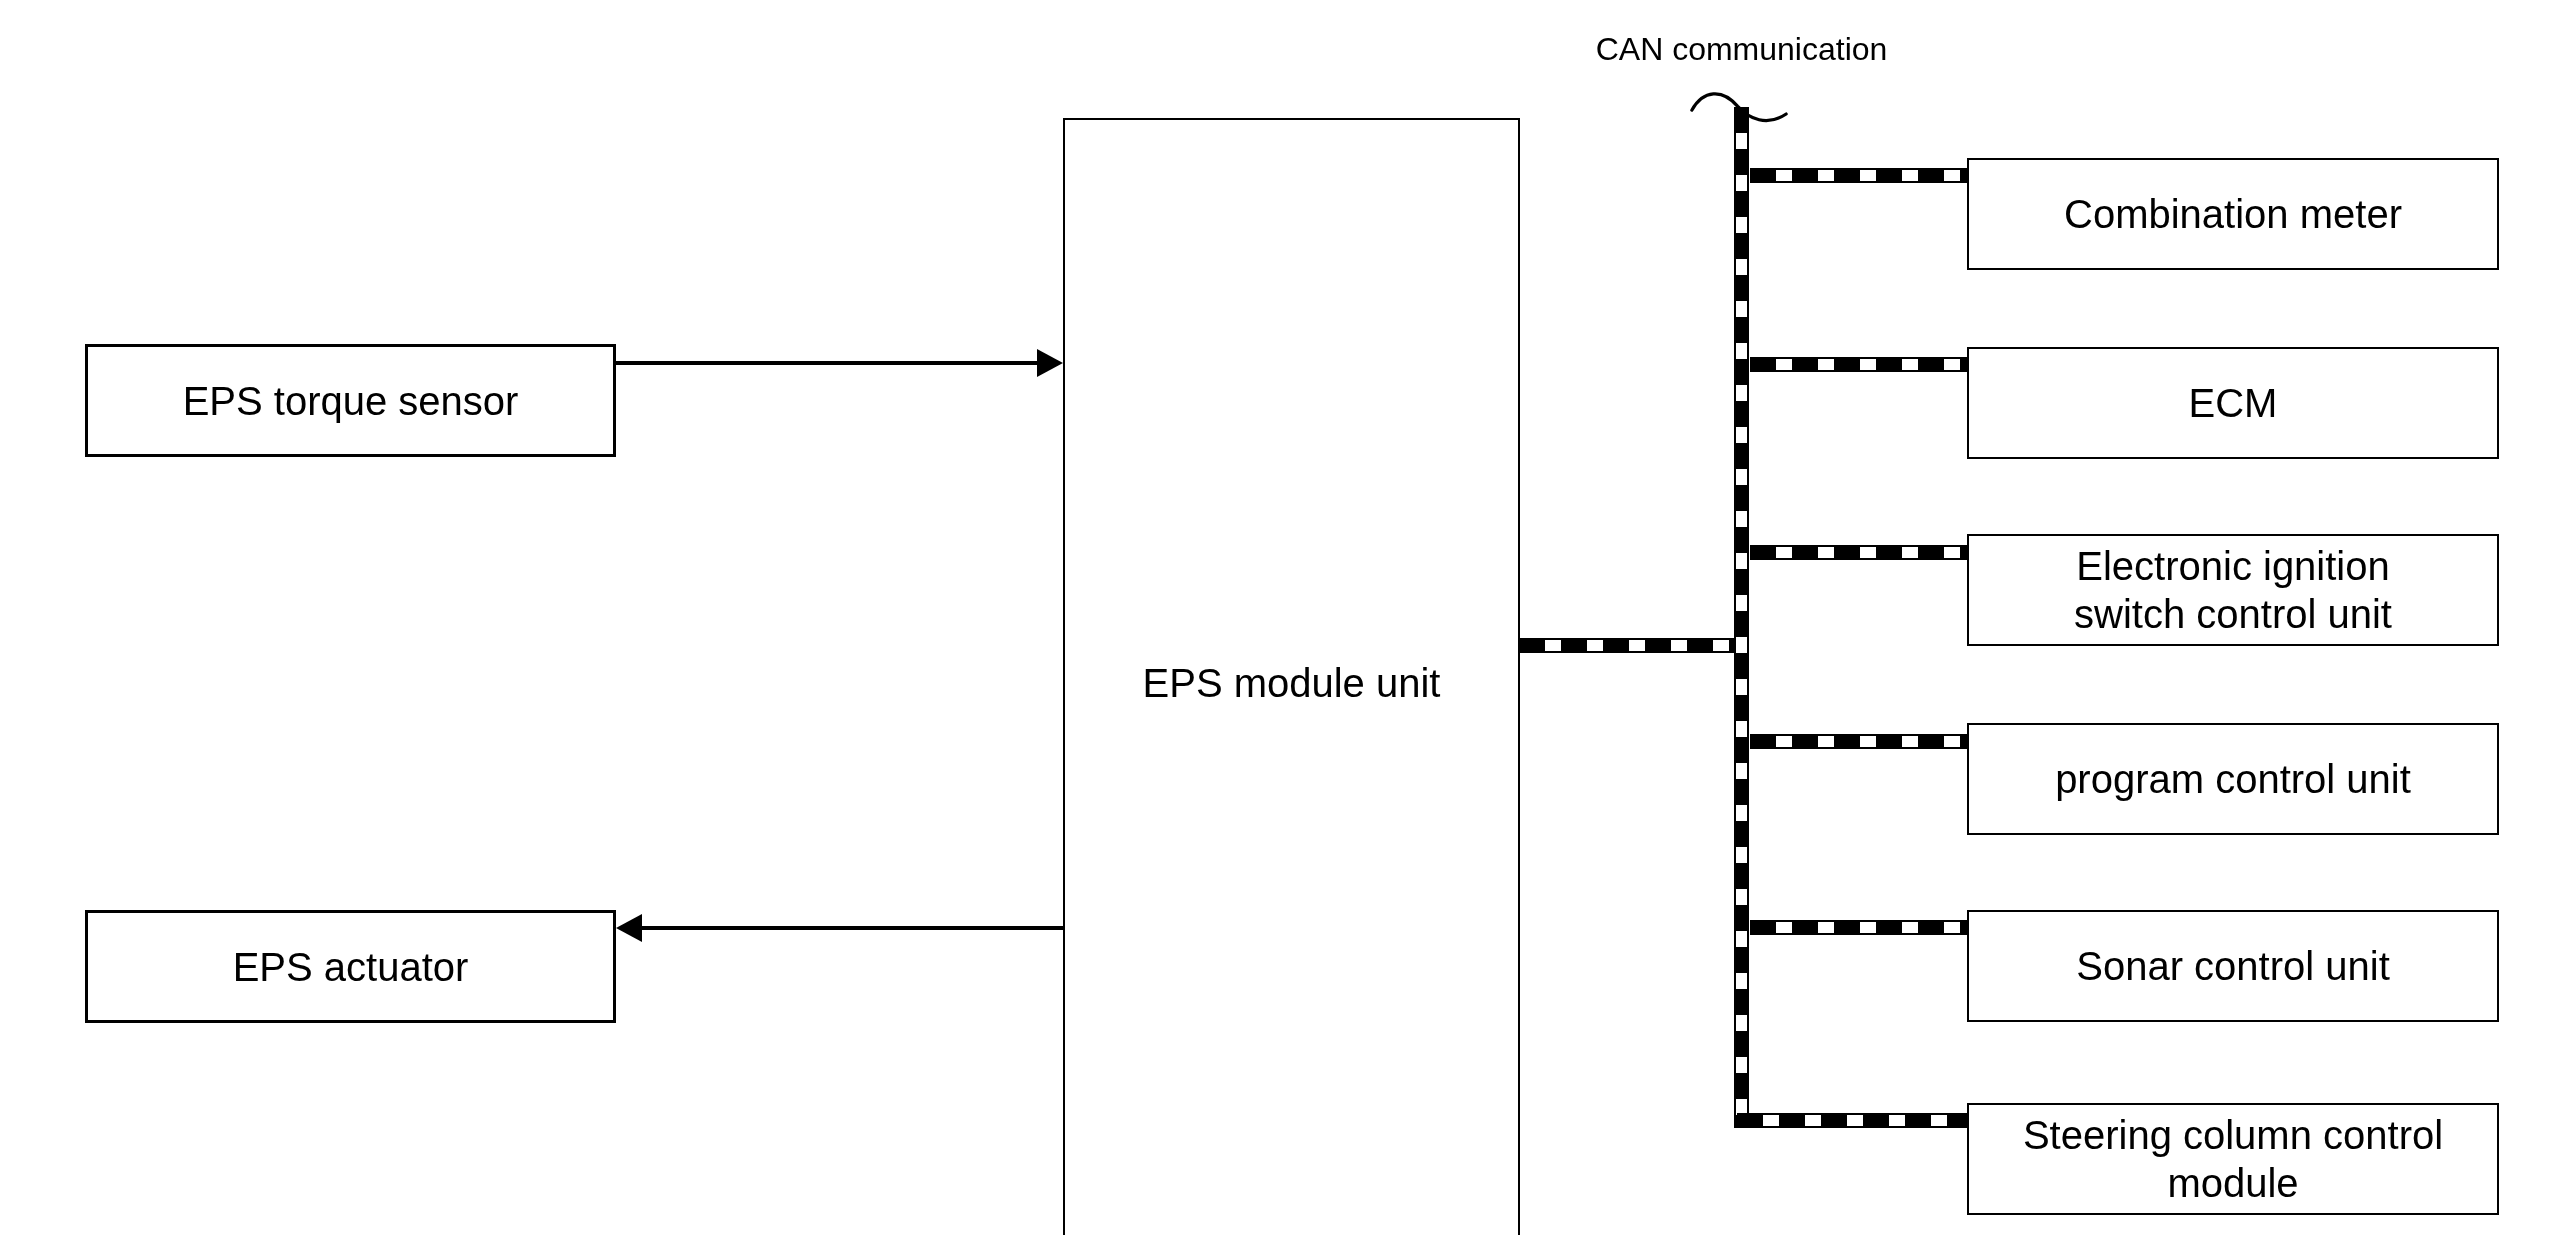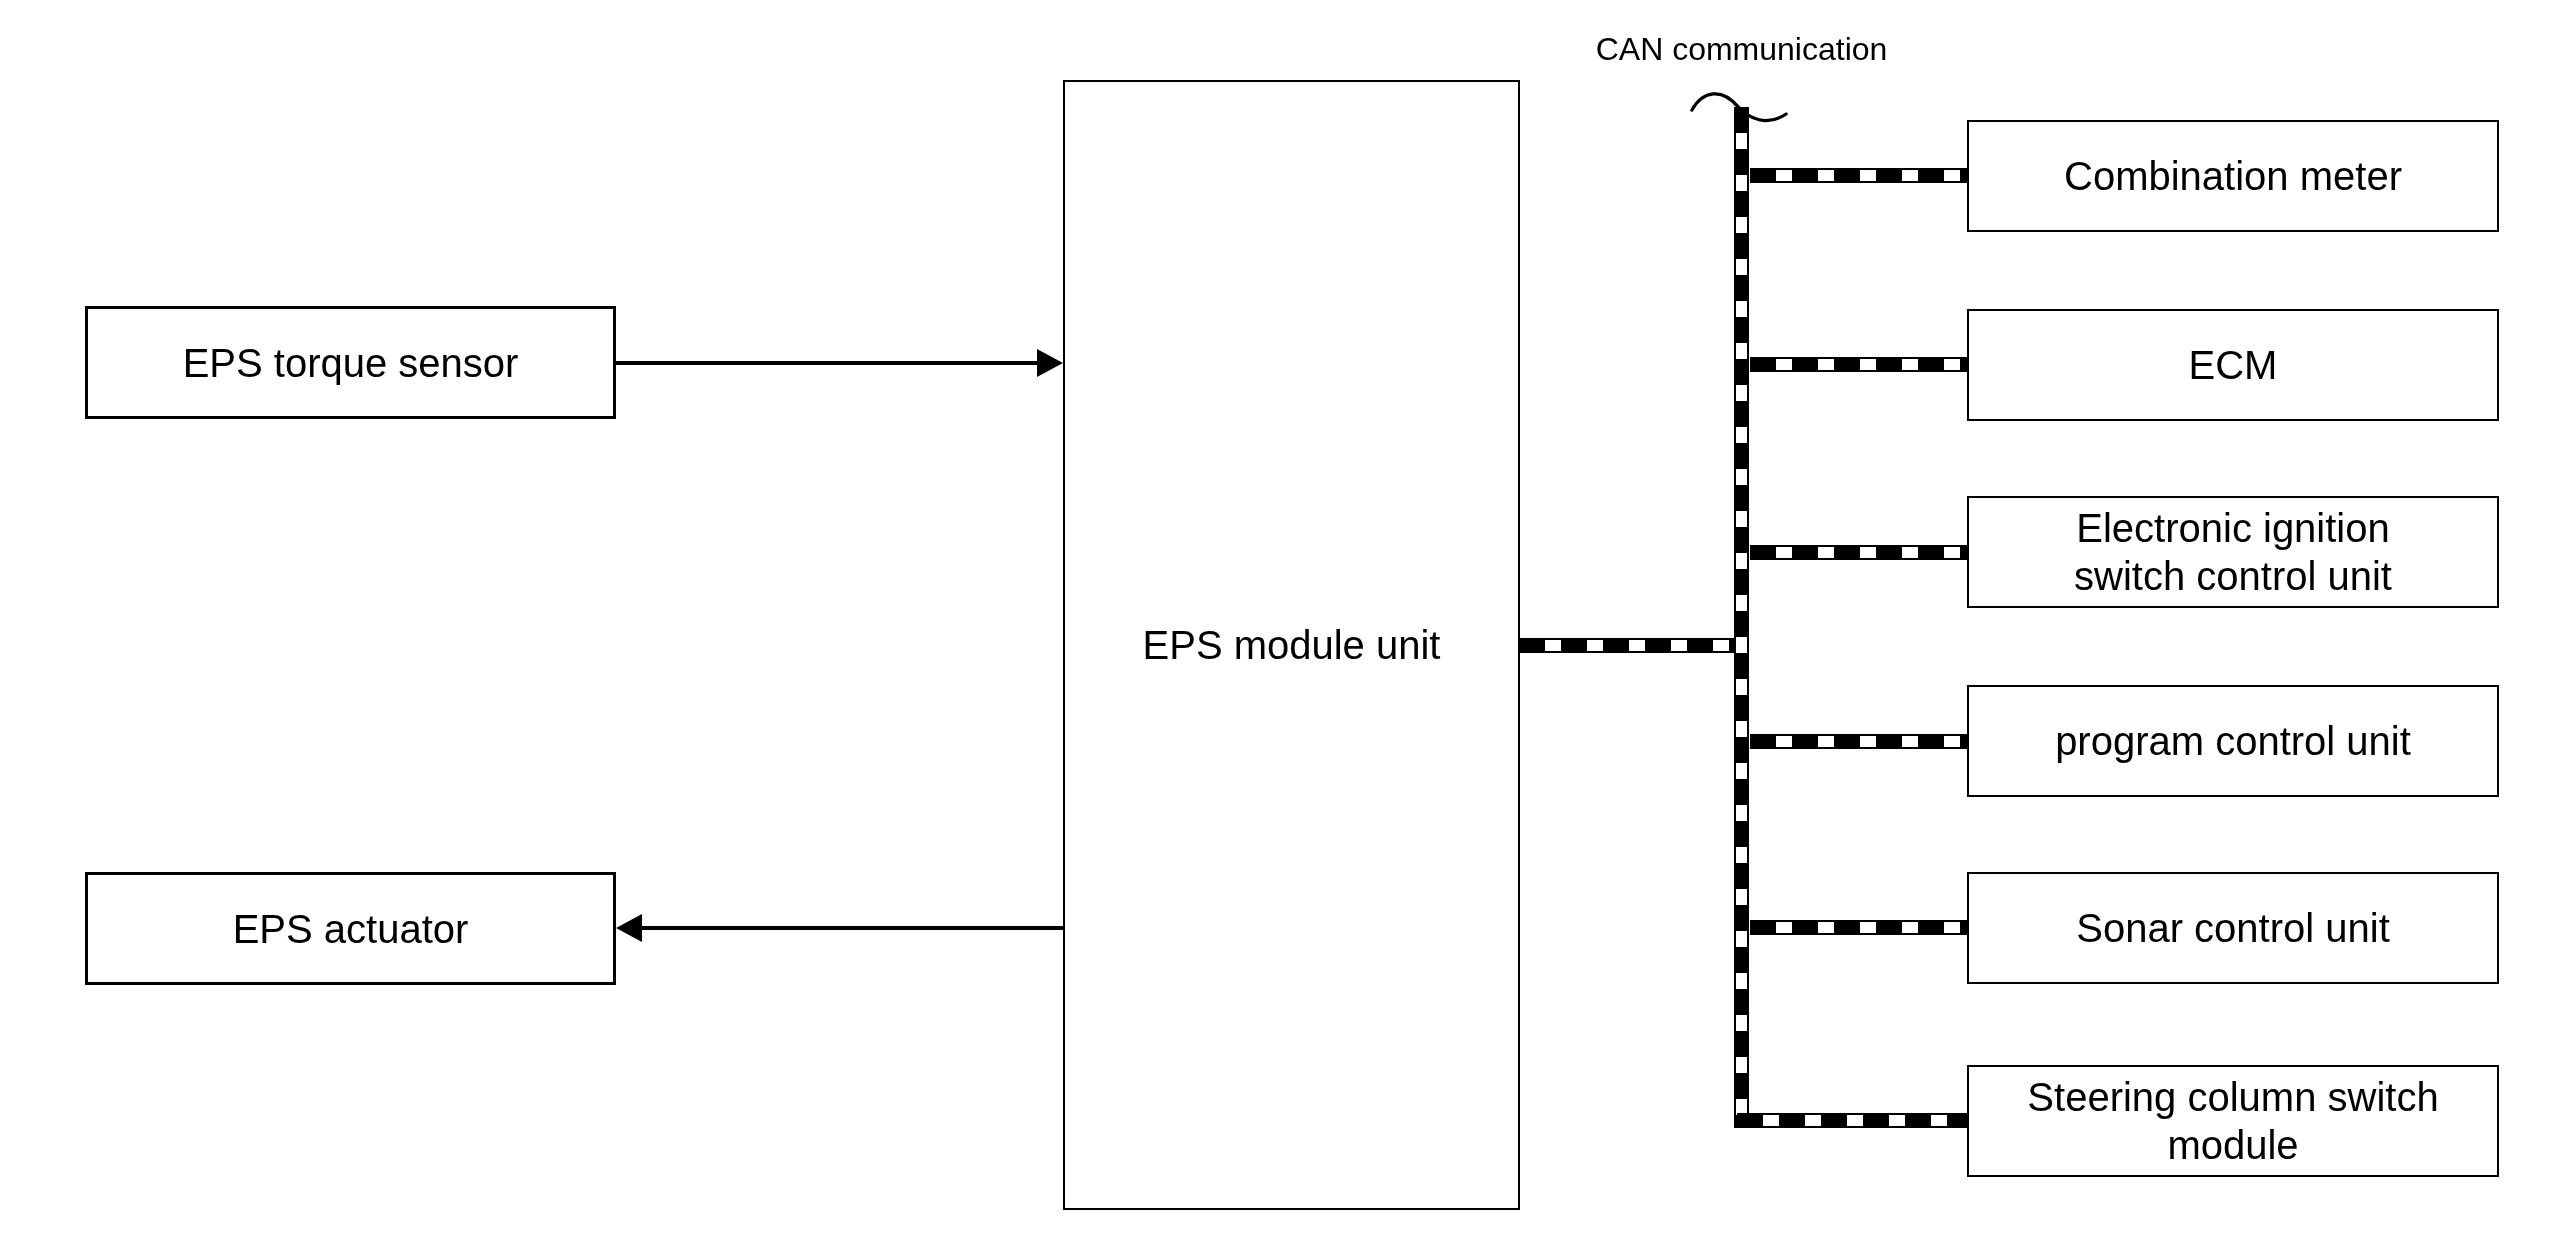--- a/index.html
+++ b/index.html
@@ -22,20 +22,21 @@
     box-sizing: border-box;
     border: 3.2px solid #000000;
     background: #ffffff;
     display: flex;
     flex-direction: column;
     align-items: center;
     justify-content: center;
     text-align: center;
     font-size: 40px;
     line-height: 48px;
+    margin-top: 38px;
   }
   .box span { white-space: nowrap; display: block; }
 
   .box-sensor   { left: 85px;  top: 306px;  width: 531px; height: 113px; }
   .box-actuator { left: 85px;  top: 872px; width: 531px; height: 113px; }
   .box-ecu      { left: 1063px; top: 80px;  width: 457px; height: 1130px; border-width: 2.6px; }
 
   .node {
     left: 1967px;
     width: 532px;
@@ -169,16 +170,16 @@
 
 <div class="box node node-3">
   <span>program control unit</span>
 </div>
 
 <div class="box node node-4">
   <span>Sonar control unit</span>
 </div>
 
 <div class="box node node-5">
-  <span>Steering column switch</span>
+  <span>Steering column control</span>
   <span>module</span>
 </div>
 
 
 </body></html>

